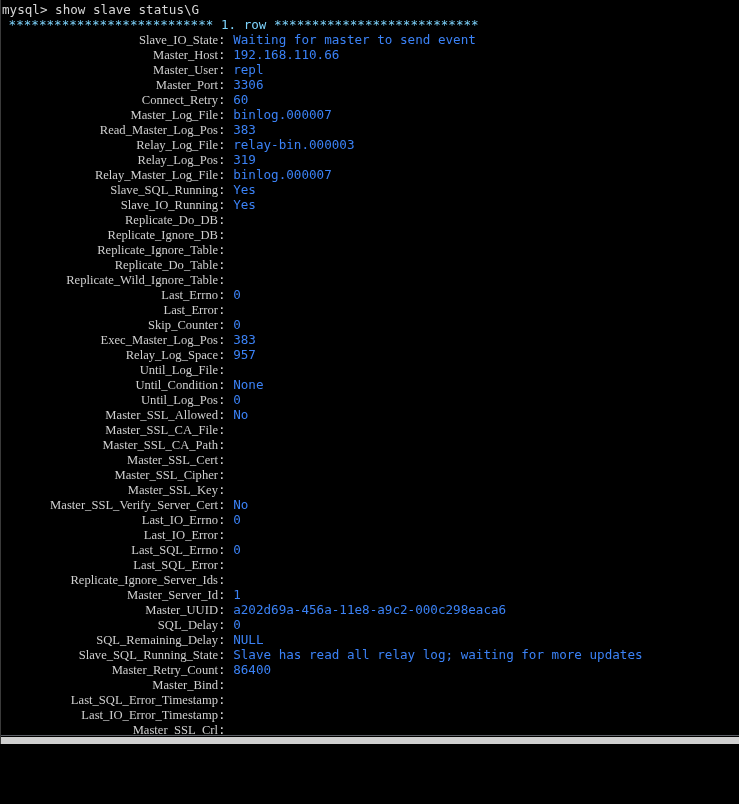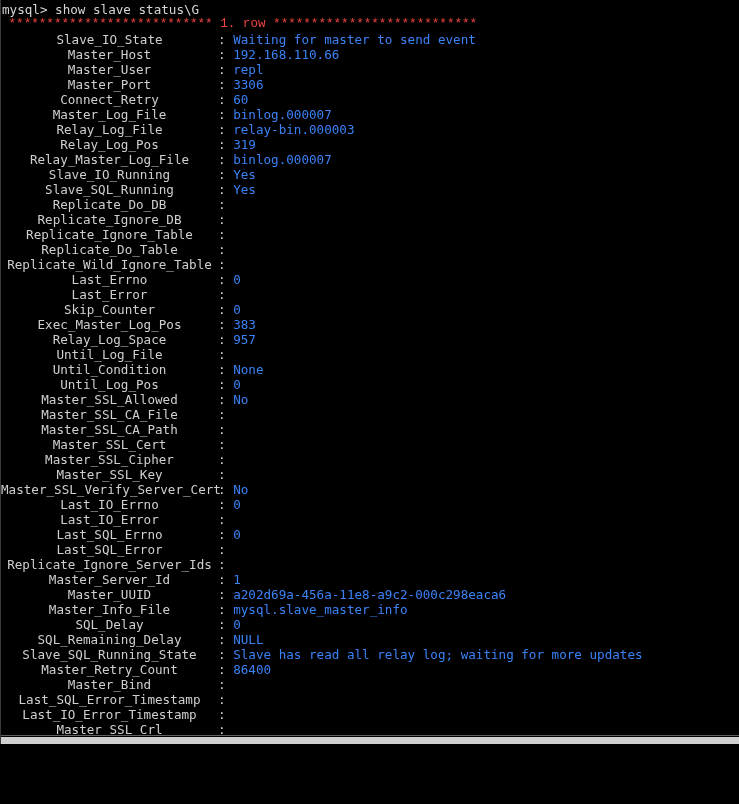--- a/index.html
+++ b/index.html
@@ -40,32 +40,32 @@
     letter-spacing: 0px;
     color: #cfcfcf;
     white-space: pre;
     font-family: "DejaVu Sans Mono", "Liberation Mono", monospace;
   }
   .prompt-line {
     color: #d6d6d6;
     padding-left: 1px;
   }
   .sep-line {
-    color: #ef4444;
-    font-family: Liberation Mono, monospace;
+    color: #7dd3fc;
   }
   .kv-line {
     color: #cfcfcf;
   }
   .kv-label {
     display: inline-block;
     width: 217px;
-    text-align: center;
+    text-align: right;
     color: #cfcfcf;
     white-space: pre;
+    font-family: Liberation Serif, serif;
   }
   .kv-colon {
     color: #cfcfcf;
   }
   .kv-value {
     color: #3b82f6;
     white-space: pre;
   }
   #bottom-bar {
     position: absolute;
@@ -103,25 +103,26 @@
 
     <div class="line sep-line"> *************************** 1. row ***************************</div>
 
     <div id="field-rows">
         <div class="line kv-line"><span class="kv-label">Slave_IO_State</span><span class="kv-colon">: </span><span class="kv-value">Waiting for master to send event</span></div>
         <div class="line kv-line"><span class="kv-label">Master_Host</span><span class="kv-colon">: </span><span class="kv-value">192.168.110.66</span></div>
         <div class="line kv-line"><span class="kv-label">Master_User</span><span class="kv-colon">: </span><span class="kv-value">repl</span></div>
         <div class="line kv-line"><span class="kv-label">Master_Port</span><span class="kv-colon">: </span><span class="kv-value">3306</span></div>
         <div class="line kv-line"><span class="kv-label">Connect_Retry</span><span class="kv-colon">: </span><span class="kv-value">60</span></div>
         <div class="line kv-line"><span class="kv-label">Master_Log_File</span><span class="kv-colon">: </span><span class="kv-value">binlog.000007</span></div>
+        <div class="line kv-line"><span class="kv-label">Read_Master_Log_Pos</span><span class="kv-colon">: </span><span class="kv-value">383</span></div>
         <div class="line kv-line"><span class="kv-label">Relay_Log_File</span><span class="kv-colon">: </span><span class="kv-value">relay-bin.000003</span></div>
         <div class="line kv-line"><span class="kv-label">Relay_Log_Pos</span><span class="kv-colon">: </span><span class="kv-value">319</span></div>
         <div class="line kv-line"><span class="kv-label">Relay_Master_Log_File</span><span class="kv-colon">: </span><span class="kv-value">binlog.000007</span></div>
+        <div class="line kv-line"><span class="kv-label">Slave_SQL_Running</span><span class="kv-colon">: </span><span class="kv-value">Yes</span></div>
         <div class="line kv-line"><span class="kv-label">Slave_IO_Running</span><span class="kv-colon">: </span><span class="kv-value">Yes</span></div>
-        <div class="line kv-line"><span class="kv-label">Slave_SQL_Running</span><span class="kv-colon">: </span><span class="kv-value">Yes</span></div>
         <div class="line kv-line"><span class="kv-label">Replicate_Do_DB</span><span class="kv-colon">: </span><span class="kv-value"></span></div>
         <div class="line kv-line"><span class="kv-label">Replicate_Ignore_DB</span><span class="kv-colon">: </span><span class="kv-value"></span></div>
         <div class="line kv-line"><span class="kv-label">Replicate_Ignore_Table</span><span class="kv-colon">: </span><span class="kv-value"></span></div>
         <div class="line kv-line"><span class="kv-label">Replicate_Do_Table</span><span class="kv-colon">: </span><span class="kv-value"></span></div>
         <div class="line kv-line"><span class="kv-label">Replicate_Wild_Ignore_Table</span><span class="kv-colon">: </span><span class="kv-value"></span></div>
         <div class="line kv-line"><span class="kv-label">Last_Errno</span><span class="kv-colon">: </span><span class="kv-value">0</span></div>
         <div class="line kv-line"><span class="kv-label">Last_Error</span><span class="kv-colon">: </span><span class="kv-value"></span></div>
         <div class="line kv-line"><span class="kv-label">Skip_Counter</span><span class="kv-colon">: </span><span class="kv-value">0</span></div>
         <div class="line kv-line"><span class="kv-label">Exec_Master_Log_Pos</span><span class="kv-colon">: </span><span class="kv-value">383</span></div>
         <div class="line kv-line"><span class="kv-label">Relay_Log_Space</span><span class="kv-colon">: </span><span class="kv-value">957</span></div>
@@ -135,21 +136,20 @@
         <div class="line kv-line"><span class="kv-label">Master_SSL_Cipher</span><span class="kv-colon">: </span><span class="kv-value"></span></div>
         <div class="line kv-line"><span class="kv-label">Master_SSL_Key</span><span class="kv-colon">: </span><span class="kv-value"></span></div>
         <div class="line kv-line"><span class="kv-label">Master_SSL_Verify_Server_Cert</span><span class="kv-colon">: </span><span class="kv-value">No</span></div>
         <div class="line kv-line"><span class="kv-label">Last_IO_Errno</span><span class="kv-colon">: </span><span class="kv-value">0</span></div>
         <div class="line kv-line"><span class="kv-label">Last_IO_Error</span><span class="kv-colon">: </span><span class="kv-value"></span></div>
         <div class="line kv-line"><span class="kv-label">Last_SQL_Errno</span><span class="kv-colon">: </span><span class="kv-value">0</span></div>
         <div class="line kv-line"><span class="kv-label">Last_SQL_Error</span><span class="kv-colon">: </span><span class="kv-value"></span></div>
         <div class="line kv-line"><span class="kv-label">Replicate_Ignore_Server_Ids</span><span class="kv-colon">: </span><span class="kv-value"></span></div>
         <div class="line kv-line"><span class="kv-label">Master_Server_Id</span><span class="kv-colon">: </span><span class="kv-value">1</span></div>
         <div class="line kv-line"><span class="kv-label">Master_UUID</span><span class="kv-colon">: </span><span class="kv-value">a202d69a-456a-11e8-a9c2-000c298eaca6</span></div>
-        <div class="line kv-line"><span class="kv-label">Master_Info_File</span><span class="kv-colon">: </span><span class="kv-value">mysql.slave_master_info</span></div>
         <div class="line kv-line"><span class="kv-label">SQL_Delay</span><span class="kv-colon">: </span><span class="kv-value">0</span></div>
         <div class="line kv-line"><span class="kv-label">SQL_Remaining_Delay</span><span class="kv-colon">: </span><span class="kv-value">NULL</span></div>
         <div class="line kv-line"><span class="kv-label">Slave_SQL_Running_State</span><span class="kv-colon">: </span><span class="kv-value">Slave has read all relay log; waiting for more updates</span></div>
         <div class="line kv-line"><span class="kv-label">Master_Retry_Count</span><span class="kv-colon">: </span><span class="kv-value">86400</span></div>
         <div class="line kv-line"><span class="kv-label">Master_Bind</span><span class="kv-colon">: </span><span class="kv-value"></span></div>
         <div class="line kv-line"><span class="kv-label">Last_SQL_Error_Timestamp</span><span class="kv-colon">: </span><span class="kv-value"></span></div>
         <div class="line kv-line"><span class="kv-label">Last_IO_Error_Timestamp</span><span class="kv-colon">: </span><span class="kv-value"></span></div>
         <div class="line kv-line"><span class="kv-label">Master_SSL_Crl</span><span class="kv-colon">: </span><span class="kv-value"></span></div>
       </div>
 

